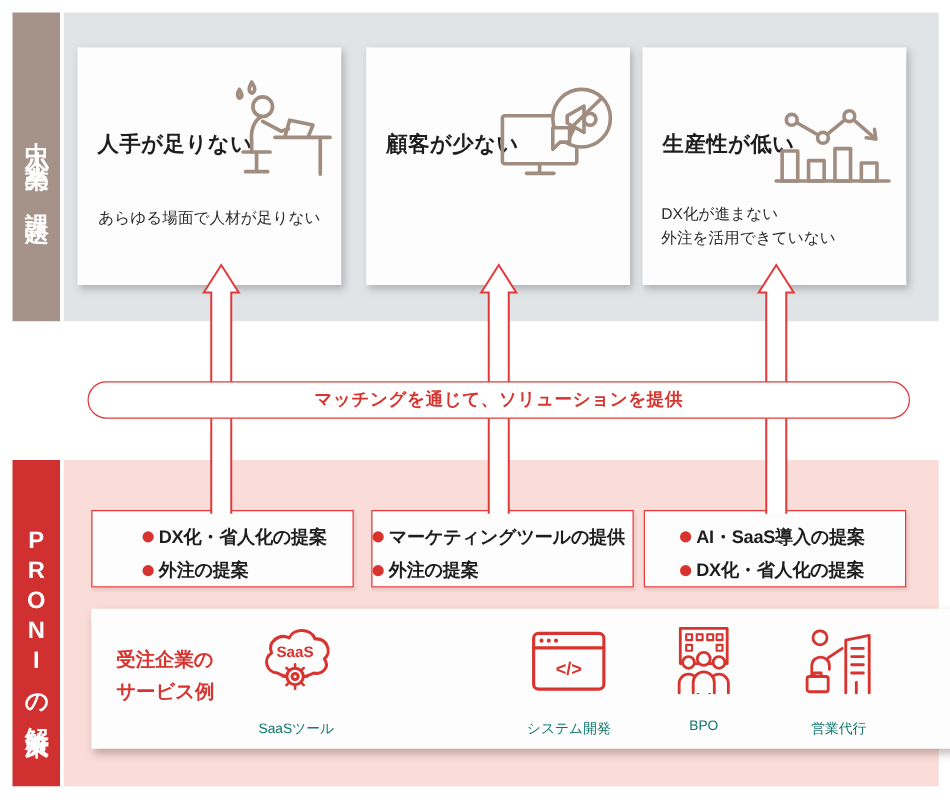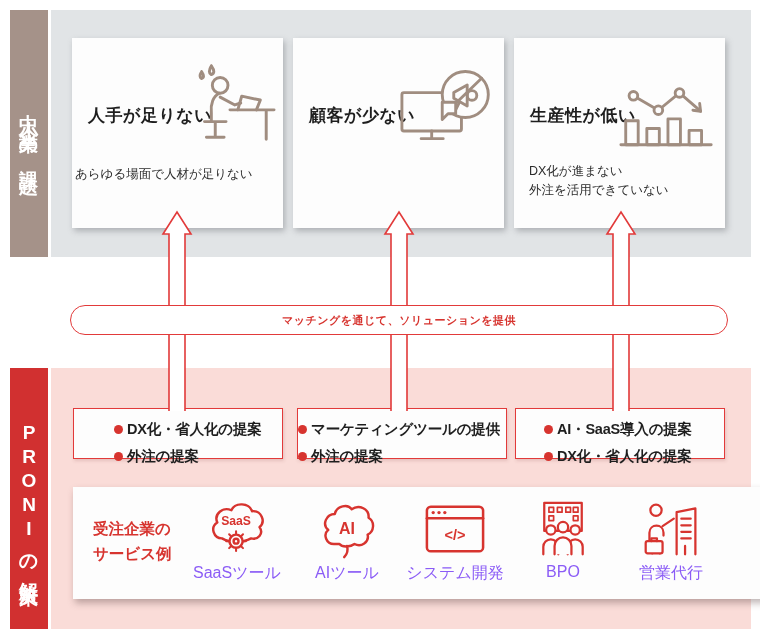--- a/index.html
+++ b/index.html
@@ -23,52 +23,52 @@
 
   
   .band-gray { left:51px; top:10px; width:700px; height:247px; background:#e1e4e6; z-index:0; }
   .band-pink { left:51px; top:368px; width:700px; height:261px; background:#fadcd8; z-index:0; }
 
   
   .card {
     top:38px; height:190px; width:211px; background:#fdfdfd; z-index:1;
     box-shadow:2px 3px 6px rgba(95,98,104,.4);
   }
-  .card1 { left:72px;padding-left:36px; } .card2 { left:293px; } .card3 { left:514px; }
+  .card1 { left:62px;padding-left:36px; } .card2 { left:293px; } .card3 { left:514px; }
   .card-title {
     position:absolute; left:16px; top:66px; font-size:17px; font-weight:bold;
     color:#1e1e1e; white-space:nowrap; letter-spacing:.5px;
   }
   .card-icon { position:absolute; }
   .icon-1 { right:6px;  top:22px; }
   .icon-2 { right:8px;  top:30px; }
   .icon-3 { right:10px; top:46px; }
   .card-desc {
-    position:absolute; left:3px; right:3px; top:128px; text-align:left;
+    position:absolute; left:3px; right:3px; top:128px; text-align:center;
     font-size:12.5px; color:#2b2b2b; letter-spacing:0;
   }
   .card-desc.two-line {
     left:15px; right:auto; text-align:left; white-space:pre-line; line-height:1.5; top:124px;
   }
 
   
   .arrow { top:210px; width:30px; height:201px; z-index:5; }
   .arrow-1 { left:162px; } .arrow-2 { left:384px; } .arrow-3 { left:606px; }
 
   
   .banner {
     left:70px; top:305px; width:658px; height:30px; background:#ffffff;
     border:1.5px solid #e23a3a; border-radius:16px; z-index:6;
     display:flex; align-items:center; justify-content:center;
   }
-  .banner-text { color:#d7342f; font-weight:bold; font-size:11px; letter-spacing:.5px; }
+  .banner-text { color:#d7342f; font-weight:bold; font-size:14px; letter-spacing:.5px; }
 
   
   .sol-box {
-    top:408px; height:51px; width:210px; background:#fdfdfd; z-index:2;
+    top:408px; height:62px; width:210px; background:#fdfdfd; z-index:2;
     border:1.5px solid #e23a3a; box-shadow:1px 2px 3px rgba(140,70,70,.18);
     padding-top:11px;
     text-align:center;
   }
   .sol-1 { left:73px;  padding-left:40px; }
   .sol-2 { left:297px; padding-left:0; }
   .sol-3 { left:515px; padding-left:28px; }
   .sol-row { display:flex; align-items:center; margin-bottom:8px; white-space:nowrap; }
   .bullet { width:9px; height:9px; border-radius:50%; background:#d7342f; margin-right:4px; flex:none; }
   .sol-text { font-size:14.5px; font-weight:bold; color:#1e1e1e; letter-spacing:-.2px; }
@@ -78,21 +78,21 @@
     left:73px; top:487px; width:736px; height:112px; background:#fdfdfd; z-index:2;
     box-shadow:2px 4px 7px rgba(95,70,70,.4);
   }
   .service-label {
     position:absolute; left:20px; top:30px; color:#d7342f; font-weight:bold;
     font-size:15.5px; line-height:1.6; white-space:pre-line;
   }
   .service-item { position:absolute; top:12px; width:100px; text-align:center; }
   .si-1 { left:114px; } .si-2 { left:224px; } .si-3 { left:332px; } .si-4 { left:440px; } .si-5 { left:548px; }
   .service-item svg { display:block; margin:0 auto; }
-  .si-label { margin-top:4px; font-size:16px; color:#8b5cf6; }
+  .si-label { margin-top:16px; font-size:11px; color:#0f766e; }
 
   svg { overflow:visible; }
 </style>
 </head>
 <body>
 
 <div id="canvas">
 
   <div class="abs vbar vbar-top">
     <span class="vlabel top-l">中小企業の課題</span>
@@ -204,28 +204,20 @@
       <svg width="60" height="60" viewBox="0 0 64 64" fill="none" stroke="#d7342f" stroke-width="2.6" stroke-linecap="round" stroke-linejoin="round">
         <path d="M16,42 C7,42 3,30 11,25 C7,16 17,8 26,12 C30,3 45,4 48,13 C58,12 63,24 56,30 C61,37 54,44 47,42 C38,47 24,47 16,42 Z"></path>
         <text x="31" y="28" text-anchor="middle" fill="#d7342f" stroke="none" style="font:bold 13px 'Liberation Sans',sans-serif">SaaS</text>
         <circle cx="31" cy="45" r="7" fill="#fdfdfd"></circle>
         <path d="M31,34.5 V37 M31,53 V55.5 M20.5,45 H23 M39,45 H41.5 M23.6,37.6 l1.8,1.8 M36.6,50.6 l1.8,1.8 M38.4,37.6 l-1.8,1.8 M25.4,50.6 l-1.8,1.8" stroke-width="2.2"></path>
         <circle cx="31" cy="45" r="2.6"></circle>
       </svg>
       <div class="si-label">SaaSツール</div>
     </div>
 
-    <div class="service-item si-2">
-      <svg width="60" height="60" viewBox="0 0 64 64" fill="none" stroke="#d7342f" stroke-width="2.6" stroke-linecap="round" stroke-linejoin="round">
-        <path d="M18,48 C10,48 6,38 12,33 C5,27 10,16 19,16 C21,7 33,5 37,11 C45,5 56,11 55,20 C62,24 61,35 54,38 C56,46 47,52 40,48 C36,51 27,52 24,48 Z"></path>
-        <path d="M32,50 q2,7 -3,12"></path>
-        <text x="32" y="37" text-anchor="middle" fill="#d7342f" stroke="none" style="font:bold 17px 'Liberation Sans',sans-serif">AI</text>
-      </svg>
-      <div class="si-label">AIツール</div>
-    </div>
 
     <div class="service-item si-3">
       <svg width="62" height="60" viewBox="0 0 64 56" fill="none" stroke="#d7342f" stroke-width="2.6" stroke-linecap="round" stroke-linejoin="round">
         <rect x="3" y="5" width="58" height="46" rx="4"></rect>
         <path d="M3,17 H61"></path>
         <circle cx="9.5" cy="11" r="1.7" fill="#d7342f" stroke="none"></circle>
         <circle cx="15.5" cy="11" r="1.7" fill="#d7342f" stroke="none"></circle>
         <circle cx="21.5" cy="11" r="1.7" fill="#d7342f" stroke="none"></circle>
         <text x="32" y="39" text-anchor="middle" fill="#d7342f" stroke="none" style="font:bold 15px 'Liberation Sans',sans-serif">&lt;/&gt;</text>
       </svg>

